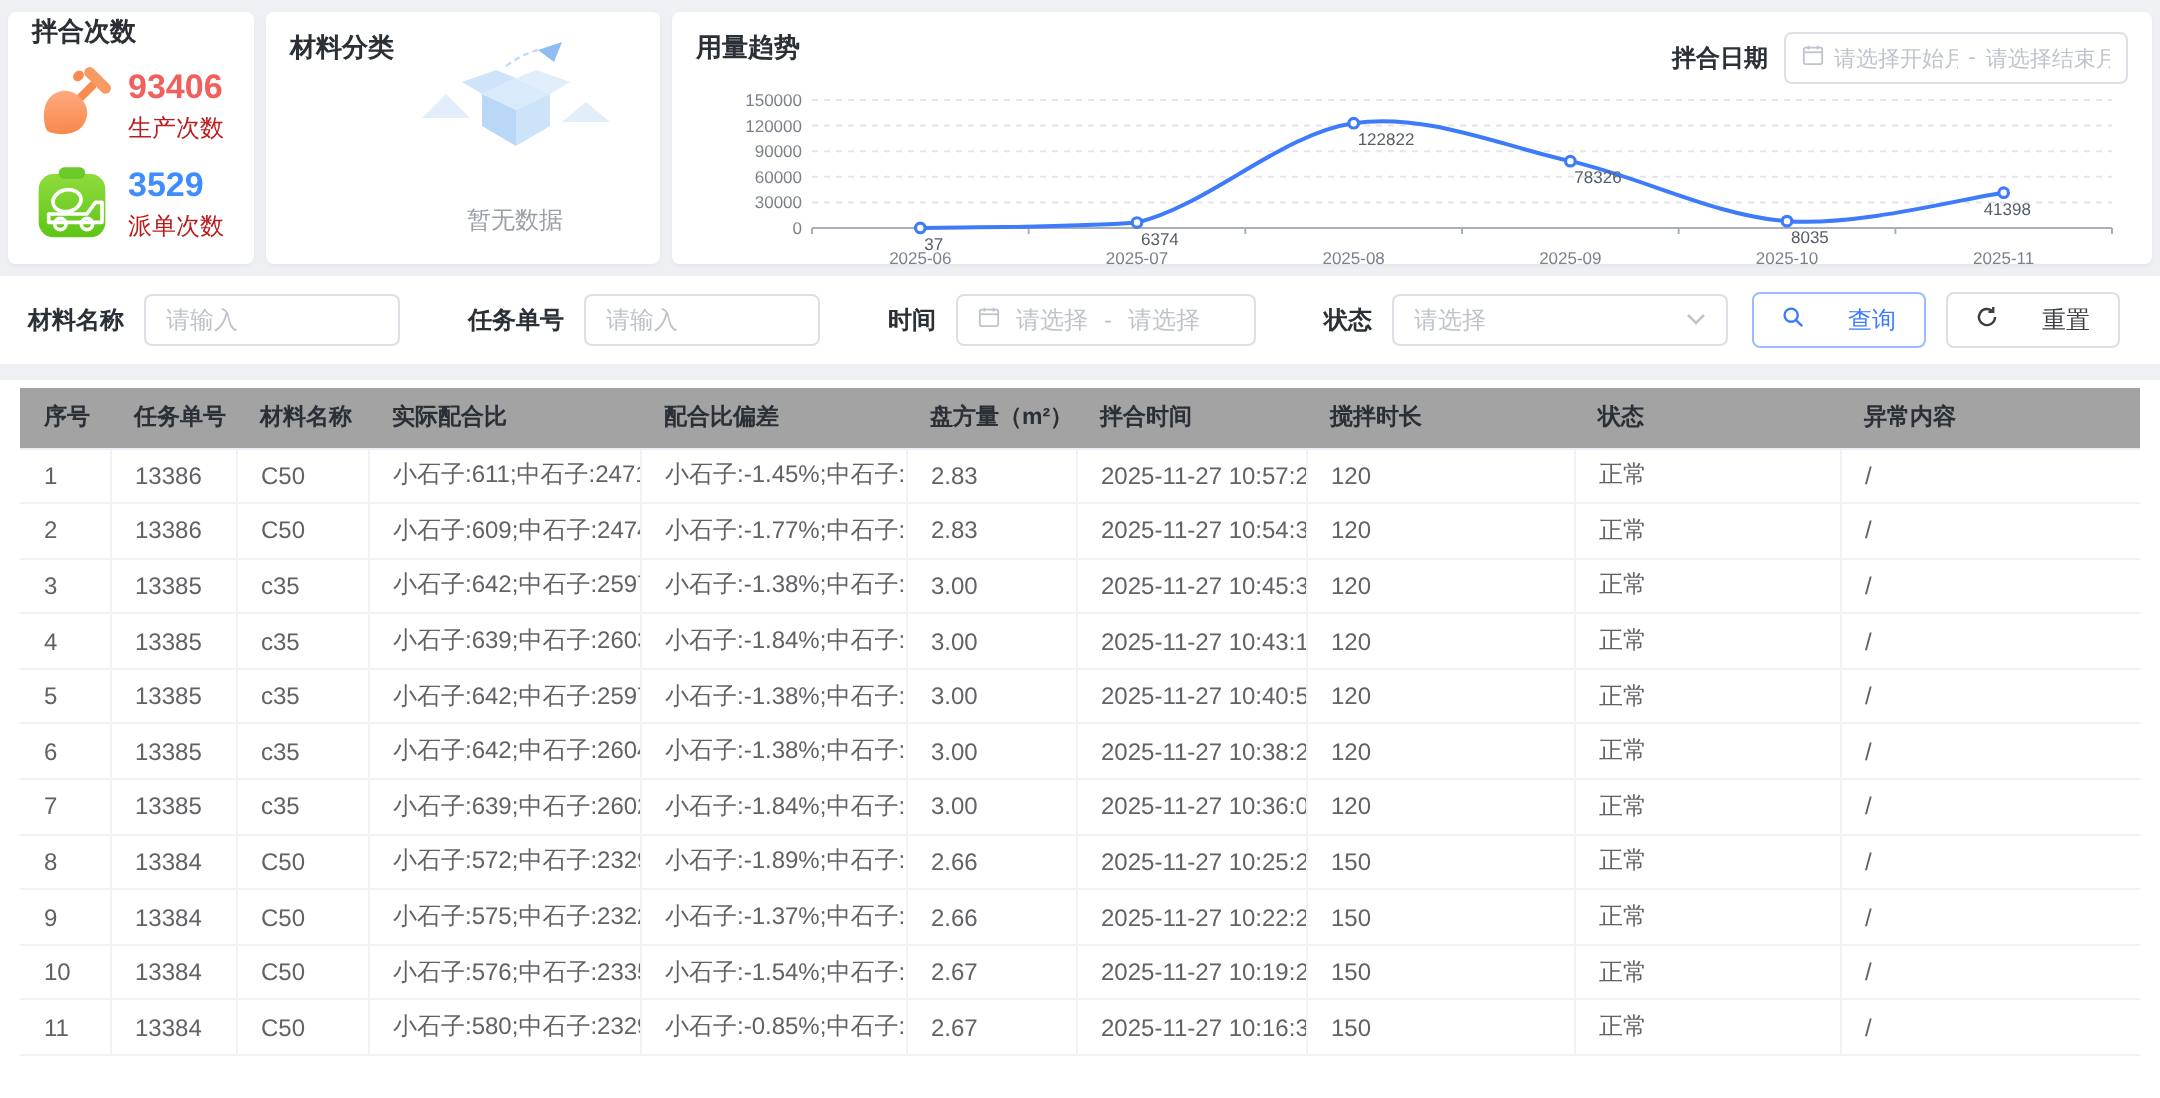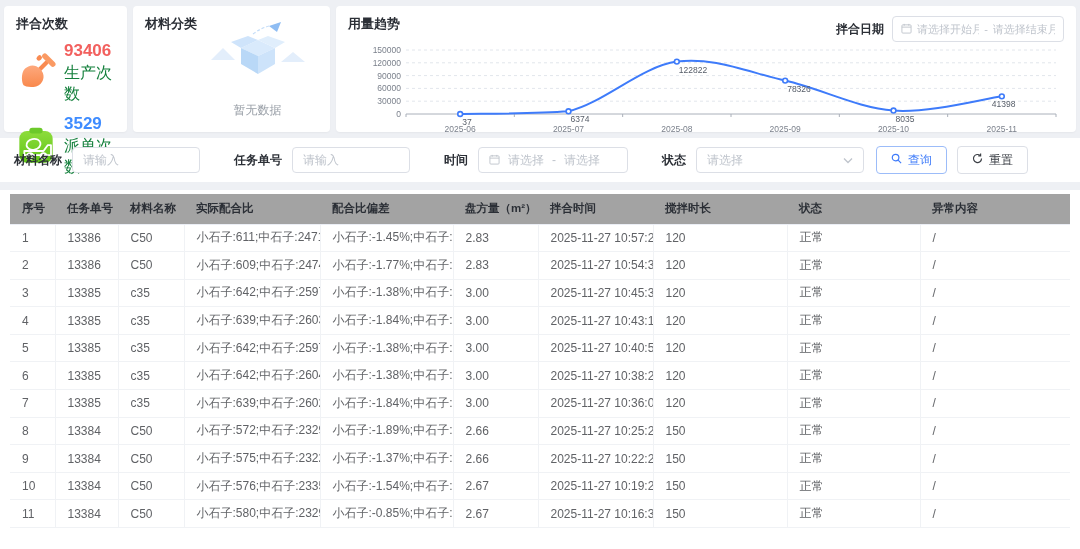--- a/index.html
+++ b/index.html
@@ -4,27 +4,27 @@
 <style>
   html,body{margin:0;padding:0;background:#eef0f4;}
   *{box-sizing:border-box;}
   body{font-family:"Liberation Sans","DejaVu Sans",sans-serif;color:#606266;}
   .page{position:relative;width:1080px;height:549px;background:#eef0f4;overflow:hidden;}
 
   
   .top-strip{display:flex;gap:6px;padding:6px 4px 0 4px;}
   .card{background:#fff;border-radius:4px;box-shadow:0 1px 2px rgba(0,0,0,.04);padding:10px 12px;height:126px;}
   .card-title{font-size:13px;font-weight:700;color:#2b2f36;line-height:16px;}
-  .card-mixing{width:123px;display:flex;flex-direction:column;}
+  .card-mixing{width:123px;display:flex;flex-direction:column;justify-content:flex-end;}
   .stat-row{display:flex;align-items:center;gap:8px;margin-top:9px;}
   .stat-icon{width:40px;height:40px;flex:0 0 40px;}
   .stat-num{font-size:17px;font-weight:700;line-height:20px;}
   .stat-num.red{color:#f2605e;}
   .stat-num.blue{color:#3f8cff;}
-  .stat-label{font-size:16px;color:#15803d;margin-top:2px;}
+  .stat-label{font-size:12px;color:#b91c1c;margin-top:2px;}
   .card-material{width:197px;display:flex;flex-direction:row;}
   .empty-wrap{flex:1;display:flex;flex-direction:column;align-items:center;justify-content:center;}
   .empty-text{font-size:12px;color:#9aa0a8;margin-top:20px;}
   .card-trend{flex:1;display:flex;flex-direction:column;padding-bottom:4px;}
   .trend-head{display:flex;align-items:flex-start;justify-content:space-between;height:28px;}
   .trend-right{display:flex;align-items:center;gap:8px;}
   .trend-date-label{font-size:12px;font-weight:700;color:#2b2f36;}
   .daterange{display:flex;align-items:center;gap:5px;border:1px solid #dcdfe6;border-radius:4px;height:26px;padding:0 8px;background:#fff;width:172px;}
   .daterange .ph{font-size:11px;color:#bfc4cc;white-space:nowrap;overflow:hidden;width:66px;}
   .daterange .sep{color:#bfc4cc;font-size:11px;}
@@ -34,21 +34,21 @@
   .filter-bar{margin-top:6px;background:#fff;height:44px;display:flex;align-items:center;padding:0 14px;gap:0;}
   .f-label{font-size:12px;font-weight:700;color:#2b2f36;margin-right:10px;white-space:nowrap;}
   .f-input{height:26px;border:1px solid #dcdfe6;border-radius:4px;padding:0 10px;font-size:12px;color:#606266;outline:none;background:#fff;font-family:inherit;}
   .f-input::placeholder{color:#bfc4cc;}
   .gap-lg{width:34px;flex:0 0 34px;}
   .timebox{display:flex;align-items:center;gap:8px;border:1px solid #dcdfe6;border-radius:4px;height:26px;padding:0 10px;width:150px;background:#fff;}
   .timebox .ph{font-size:12px;color:#bfc4cc;white-space:nowrap;}
   .timebox .sep{color:#bfc4cc;font-size:12px;}
   .selectbox{display:flex;align-items:center;justify-content:space-between;border:1px solid #dcdfe6;border-radius:4px;height:26px;padding:0 10px;width:168px;background:#fff;}
   .selectbox .ph{font-size:12px;color:#bfc4cc;}
-  .btn{display:inline-flex;align-items:center;gap:6px;height:28px;padding:0 14px;border-radius:4px;font-size:12px;background:#fff;cursor:pointer;}
+  .btn{display:inline-flex;align-items:center;gap:22px;height:28px;padding:0 14px;border-radius:4px;font-size:12px;background:#fff;cursor:pointer;}
   .btn-query{border:1px solid #9cbcf9;color:#3e7bfa;margin-left:12px;}
   .btn-reset{border:1px solid #dcdfe6;color:#3b3f45;margin-left:10px;}
 
   
   .table-section{margin-top:8px;background:#fff;padding:4px 10px 0 10px;height:363px;}
   table.tbl{width:100%;border-collapse:collapse;table-layout:fixed;}
   .tbl th{background:#a3a3a3;font-size:11.5px;font-weight:700;color:#2b2f36;text-align:left;height:30px;padding:0 12px;border-bottom:1px solid #ebeef5;white-space:nowrap;overflow:hidden;}
   .tbl td{font-size:12px;color:#606266;height:27.6px;padding:0 12px;border:1px solid #f0f2f5;border-top:none;white-space:nowrap;overflow:hidden;}
   .tbl td:first-child{border-left:none;}
   .tbl td:last-child{border-right:none;}

